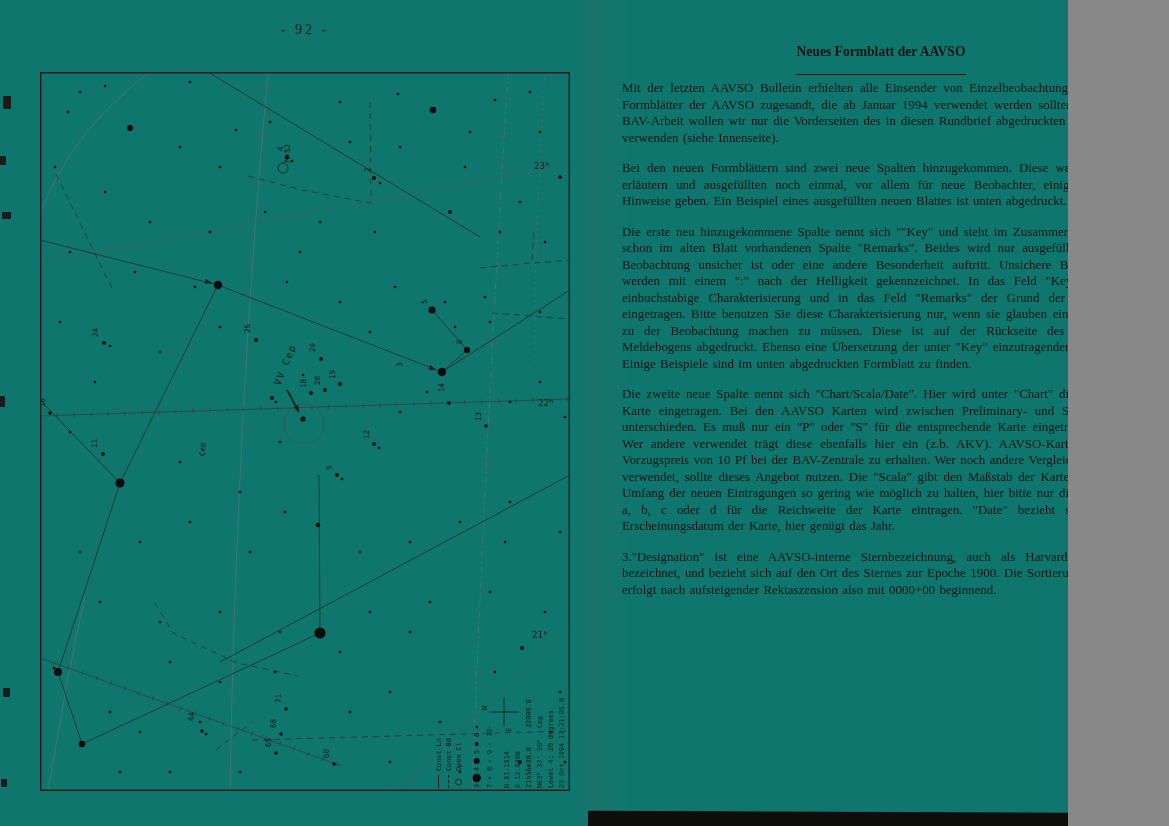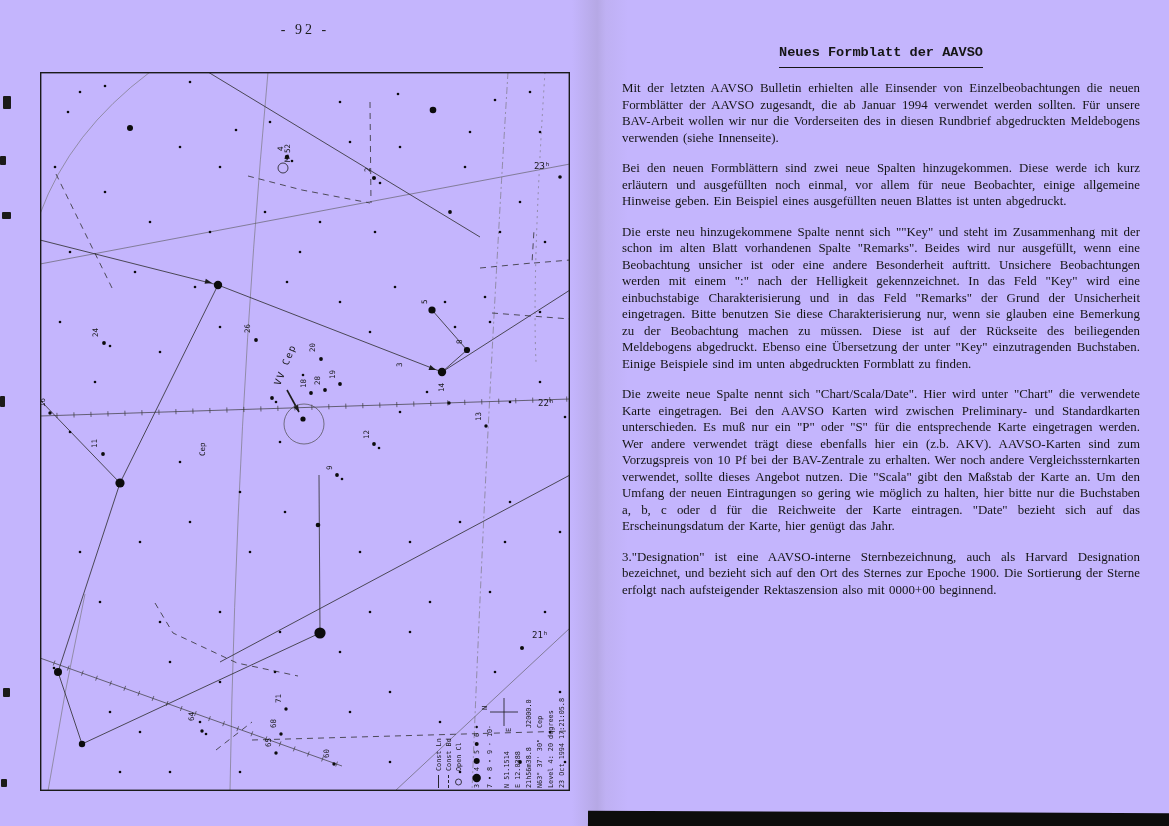--- a/index.html
+++ b/index.html
@@ -1,34 +1,34 @@
 <!DOCTYPE html>
 <html><head>
 <meta charset="utf-8">
 <style>
   html,body{margin:0;padding:0;background:#888;}
   .scan{
-    position:relative;width:1169px;height:826px;overflow:hidden;
-    background:#c4b5fd;
+    position:relative;width:1068px;height:826px;overflow:hidden;
+    background:#0f766e;
     font-family:"Liberation Serif", serif;
   }
   .page-num{
     position:absolute;top:22px;color:#1b1b1b;
     font-size:14px;letter-spacing:3px;font-weight:500;
   }
   .page-num.left{left:40px;width:530px;text-align:center;}
   .page-num.right{left:622px;width:518px;text-align:center;}
   #chart-svg{position:absolute;left:40px;top:72px;width:530px;height:719px;}
   .text-col{
     position:absolute;left:622px;top:44px;width:518px;color:#151515;
   }
   .article-title{
     text-align:center;font-size:13.6px;font-weight:bold;margin:0 0 20px 0;
   }
-  .article-title span{border-bottom:1.2px solid #151515;padding-bottom:7px;font-family:Liberation Mono, monospace;}
+  .article-title span{border-bottom:1.2px solid #151515;padding-bottom:15px;}
   .text-col p{
     font-size:12.9px;line-height:16.5px;text-align:justify;
     word-spacing:1.2px;margin:0 0 14px 0;
   }
   .gutter{
     position:absolute;left:572px;top:0;width:56px;height:826px;pointer-events:none;
     background:linear-gradient(90deg, rgba(0,0,0,0) 0%, rgba(95,90,82,0.14) 45%, rgba(120,114,105,0.07) 60%, rgba(0,0,0,0) 100%);
   }
   .bottom-band{
     position:absolute;left:588px;top:812px;width:581px;height:16px;

